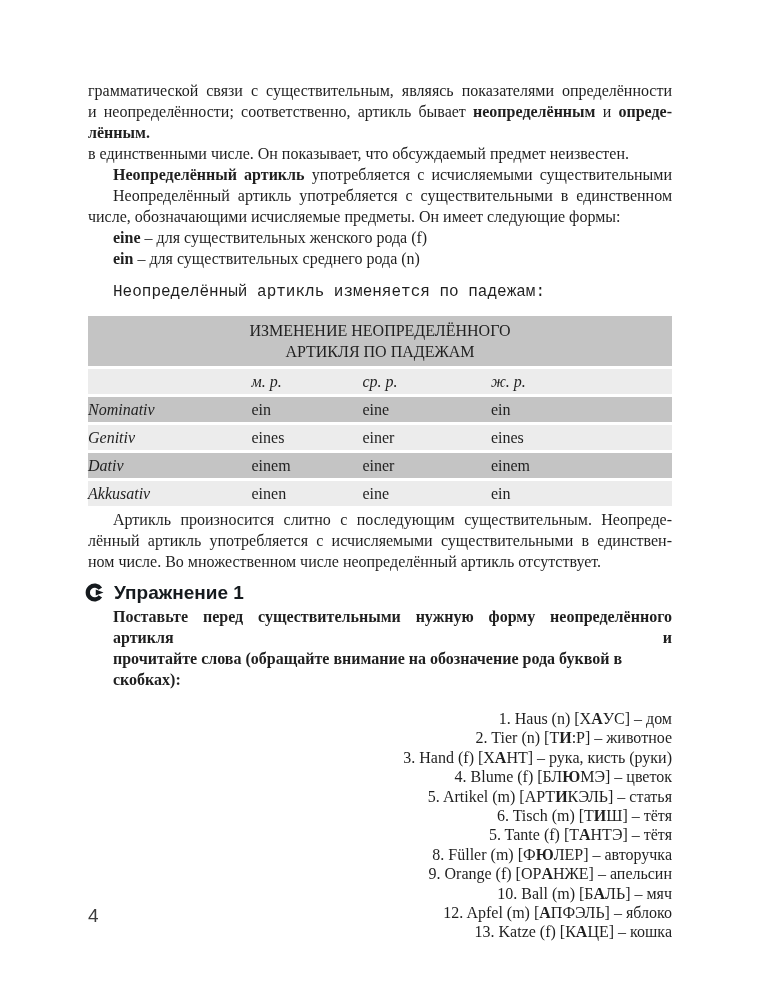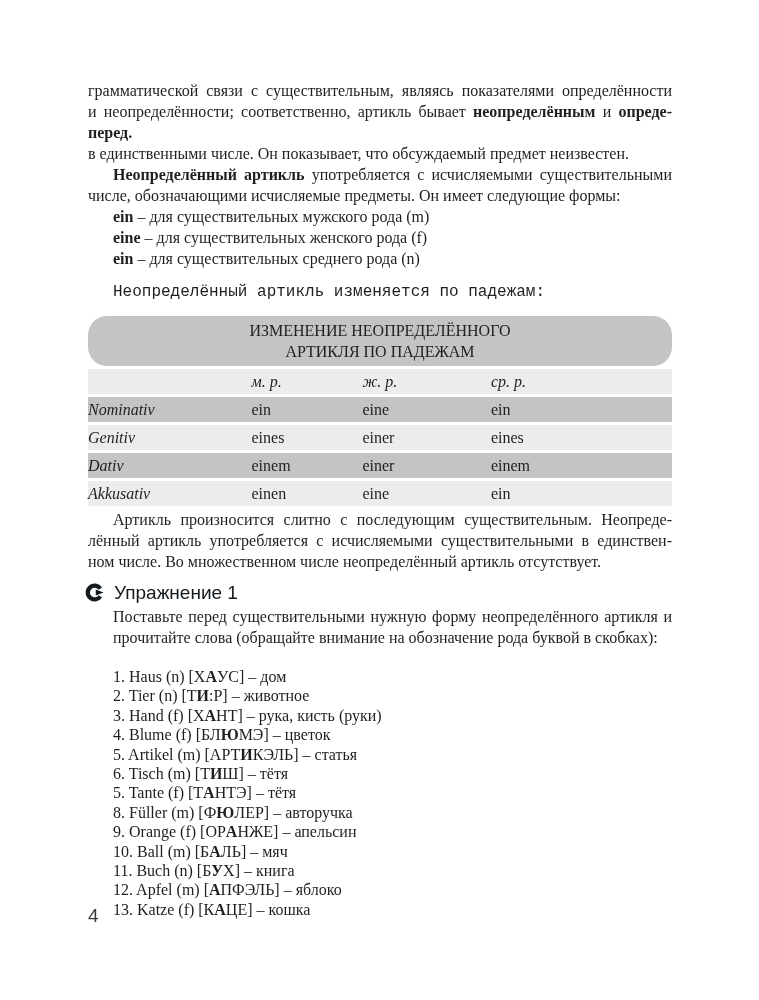--- a/index.html
+++ b/index.html
@@ -18,91 +18,91 @@
   .just { text-align: justify; text-align-last: justify; }
   .ind { text-indent: 25px; }
   .forms .line { margin-left: 25px; }
   .p4 { margin-top: 13px; font-family: Liberation Mono, monospace; }
 
   
   .tbl { margin-top: 13px; font-size: 16px; }
   .tbl-title {
     background: var(--row_dark, #c4c4c4);
     text-align: center; line-height: 21px;
-    padding: 4px 0 4px; margin-bottom: 3px; border-radius: 19px;
+    padding: 4px 0 4px; margin-bottom: 3px;
   }
   .tbl-row {
     display: grid;
     grid-template-columns: 28% 19% 22% 31%;
     margin-bottom: 3px;
     line-height: 25px;
   }
   .tbl-row.head { background: var(--row_light, #ececec); }
   .tbl-body .tbl-row:nth-of-type(odd)  { background: var(--row_dark, #c4c4c4); }
   .tbl-body .tbl-row:nth-of-type(even) { background: var(--row_light, #ececec); }
   .cell { text-align: left; }
   .colh, .case { font-style: italic; }
 
   .after { margin-top: 2px; }
 
   .ex-head {
     display: flex; align-items: center; gap: 10px;
     margin: 9px 0 2px -3px;
     font-family: "Liberation Sans", sans-serif;
-    font-weight: normal; font-size: 19px; line-height: 23px;
+    font-weight: bold; font-size: 19px; line-height: 23px;
     color: #151a1e;
   }
   .ex-icon { flex: 0 0 auto; display: block; }
-  .ex-instr { margin-left: 25px; }
+  .ex-instr { margin-left: 25px; font-weight: bold; }
 
-  .words { margin: 19px 0 0 25px; font-size: 16px; line-height: 19.4px; }
+  .words { margin: 19px 0 0 25px; font-size: 16px; line-height: 19.4px; text-align: right; }
 
   .page-num {
     position: absolute; left: 88px; top: 905px;
     font-family: "Liberation Sans", sans-serif;
     font-size: 19px; color: #3c3c3c;
   }
 </style>
 </head>
 <body>
 
 <div class="page">
 
   <div class="para">
     <div class="line just">грамматической связи с существительным, являясь показателями определённости</div>
     <div class="line just"><span>и неопределённости; соответственно, артикль бывает </span><b>неопределённым</b><span> и </span><b>опреде-</b></div>
-    <div class="line"><b>перед.</b></div>
+    <div class="line"><b>лённым.</b></div>
 
     <div class="line">в единственными числе. Он показывает, что обсуждаемый предмет неизвестен.</div>
     <div class="line just ind"><b>Неопределённый артикль</b><span> употребляется с исчисляемыми существительными</span></div>
 
+    <div class="line just ind">Неопределённый артикль употребляется с существительными в единственном</div>
     <div class="line">числе, обозначающими исчисляемые предметы. Он имеет следующие формы:</div>
 
     <div class="forms">
 
-        <div class="line"><b>ein</b><span> – для существительных мужского рода (m)</span></div>
 
         <div class="line"><b>eine</b><span> – для существительных женского рода (f)</span></div>
 
         <div class="line"><b>ein</b><span> – для существительных среднего рода (n)</span></div>
       </div>
 
     <div class="line ind p4">Неопределённый артикль изменяется по падежам:</div>
   </div>
 
   <div class="tbl">
     <div class="tbl-title">
       <div>ИЗМЕНЕНИЕ НЕОПРЕДЕЛЁННОГО</div>
       <div>АРТИКЛЯ ПО ПАДЕЖАМ</div>
     </div>
     <div class="tbl-row head">
       <div class="cell"></div>
       <div class="cell colh">м. р.</div>
+      <div class="cell colh">ср. р.</div>
       <div class="cell colh">ж. р.</div>
-      <div class="cell colh">ср. р.</div>
     </div>
     <div class="tbl-body">
 
         <div class="tbl-row">
           <div class="cell case">Nominativ</div>
           <div class="cell">ein</div>
           <div class="cell">eine</div>
           <div class="cell">ein</div>
         </div>
 
@@ -163,21 +163,20 @@
       <div class="word"><span>6. Tisch (m) [Т</span><b>И</b><span>Ш] – тётя</span></div>
 
       <div class="word"><span>5. Tante (f) [Т</span><b>А</b><span>НТЭ] – тётя</span></div>
 
       <div class="word"><span>8. Füller (m) [Ф</span><b>Ю</b><span>ЛЕР] – авторучка</span></div>
 
       <div class="word"><span>9. Orange (f) [ОР</span><b>А</b><span>НЖЕ] – апельсин</span></div>
 
       <div class="word"><span>10. Ball (m) [Б</span><b>А</b><span>ЛЬ] – мяч</span></div>
 
-      <div class="word"><span>11. Buch (n) [Б</span><b>У</b><span>Х] – книга</span></div>
 
       <div class="word"><span>12. Apfel (m) [</span><b>А</b><span>ПФЭЛЬ] – яблоко</span></div>
 
       <div class="word"><span>13. Katze (f) [К</span><b>А</b><span>ЦЕ] – кошка</span></div>
     </div>
 
   <div class="page-num">4</div>
 </div>
 
 </body></html>

